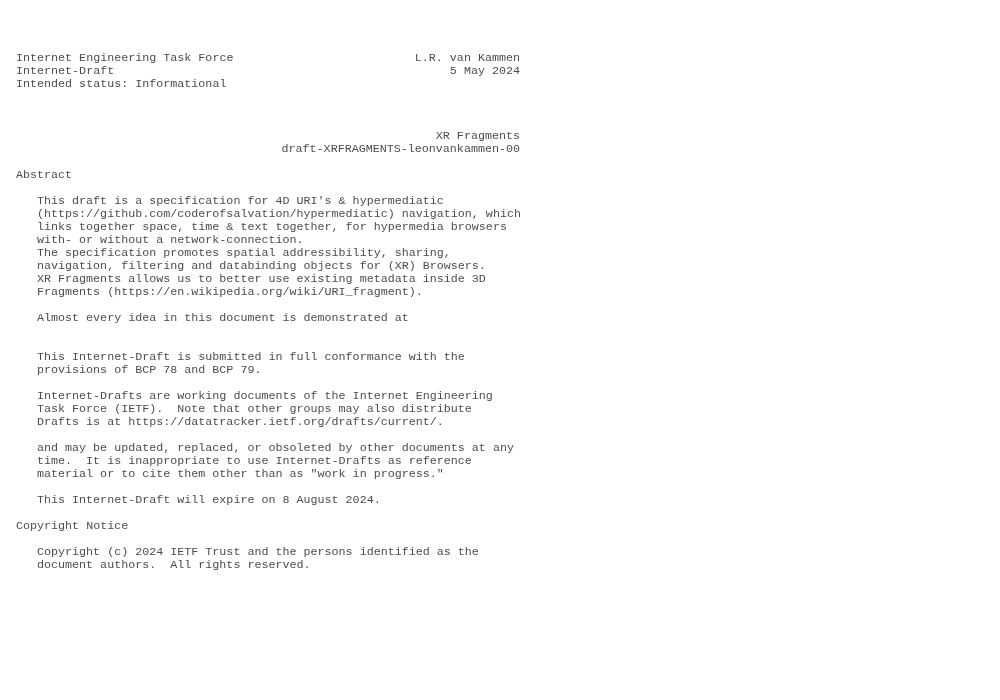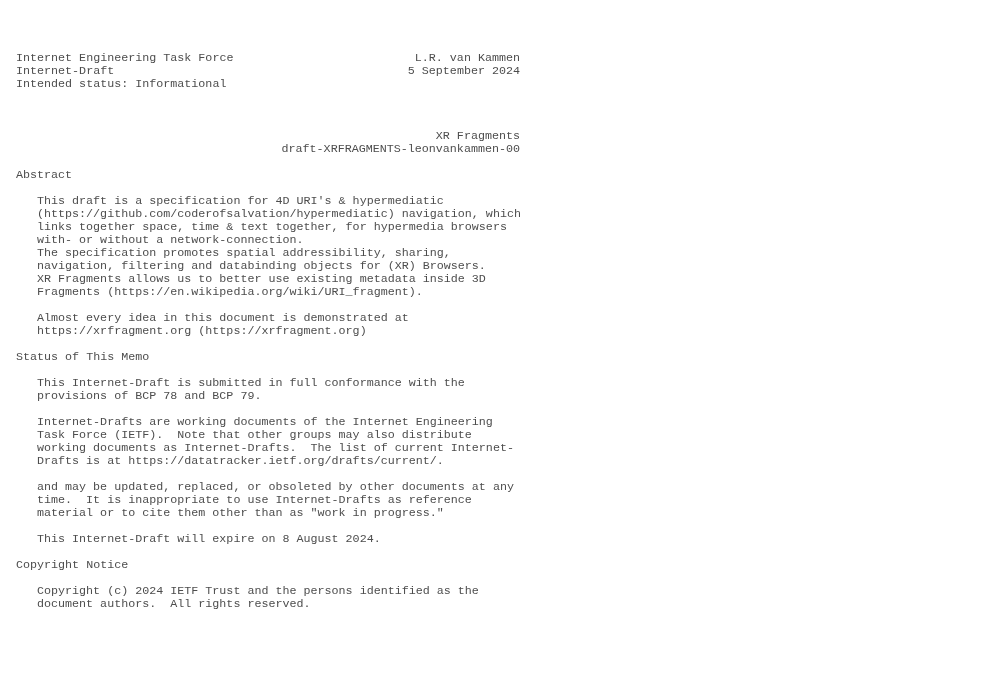--- a/index.html
+++ b/index.html
@@ -32,21 +32,21 @@
 
 <div class="page">
   <div class="doc">
 
     <div class="line hrow">
       <span>Internet Engineering Task Force</span>
       <span>L.R. van Kammen</span>
     </div>
     <div class="line hrow">
       <span>Internet-Draft</span>
-      <span>5 September 2024</span>
+      <span>5 May 2024</span>
     </div>
     <div class="line">Intended status: Informational</div>
 
     <div class="line"></div>
     <div class="line"></div>
     <div class="line"></div>
 
     <div class="line center">XR Fragments</div>
     <div class="line center">draft-XRFRAGMENTS-leonvankammen-00</div>
 
@@ -57,32 +57,29 @@
     <div class="line indent">This draft is a specification for 4D URI's &amp; hypermediatic</div>
     <div class="line indent">(https://github.com/coderofsalvation/hypermediatic) navigation, which</div>
     <div class="line indent">links together space, time &amp; text together, for hypermedia browsers</div>
     <div class="line indent">with- or without a network-connection.</div>
     <div class="line indent">The specification promotes spatial addressibility, sharing,</div>
     <div class="line indent">navigation, filtering and databinding objects for (XR) Browsers.</div>
     <div class="line indent">XR Fragments allows us to better use existing metadata inside 3D</div>
     <div class="line indent">Fragments (https://en.wikipedia.org/wiki/URI_fragment).</div>
     <div class="line"></div>
     <div class="line indent">Almost every idea in this document is demonstrated at</div>
-    <div class="line indent">https://xrfragment.org (https://xrfragment.org)</div>
 
     <div class="line"></div>
 
-    <div class="line">Status of This Memo</div>
     <div class="line"></div>
     <div class="line indent">This Internet-Draft is submitted in full conformance with the</div>
     <div class="line indent">provisions of BCP 78 and BCP 79.</div>
     <div class="line"></div>
     <div class="line indent">Internet-Drafts are working documents of the Internet Engineering</div>
     <div class="line indent">Task Force (IETF).  Note that other groups may also distribute</div>
-    <div class="line indent">working documents as Internet-Drafts.  The list of current Internet-</div>
     <div class="line indent">Drafts is at https://datatracker.ietf.org/drafts/current/.</div>
     <div class="line"></div>
     <div class="line indent">and may be updated, replaced, or obsoleted by other documents at any</div>
     <div class="line indent">time.  It is inappropriate to use Internet-Drafts as reference</div>
     <div class="line indent">material or to cite them other than as "work in progress."</div>
     <div class="line"></div>
     <div class="line indent">This Internet-Draft will expire on 8 August 2024.</div>
 
     <div class="line"></div>
 

